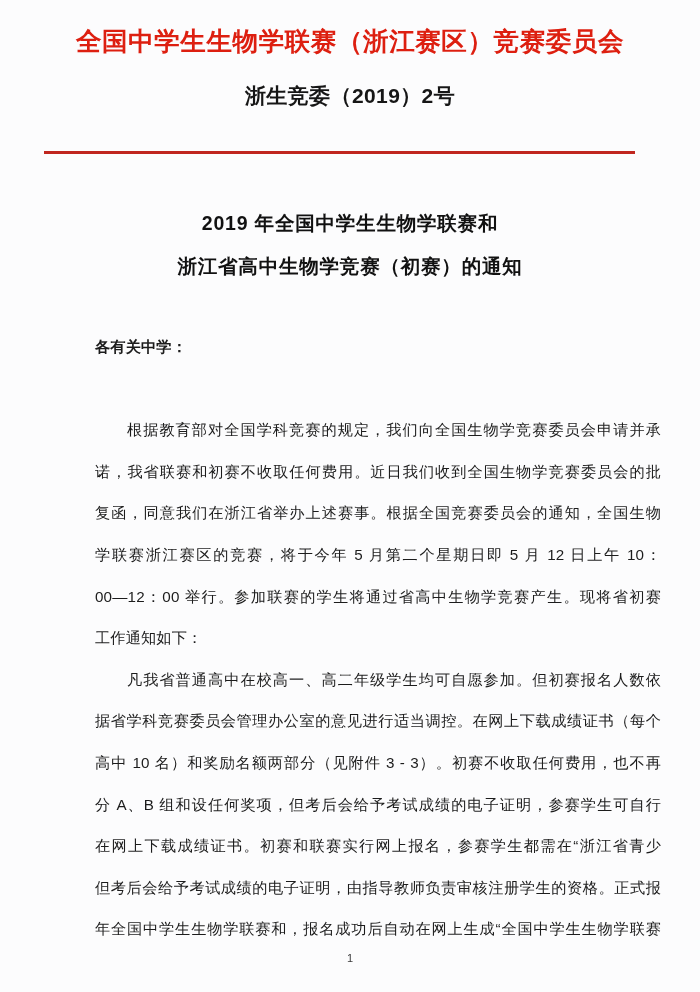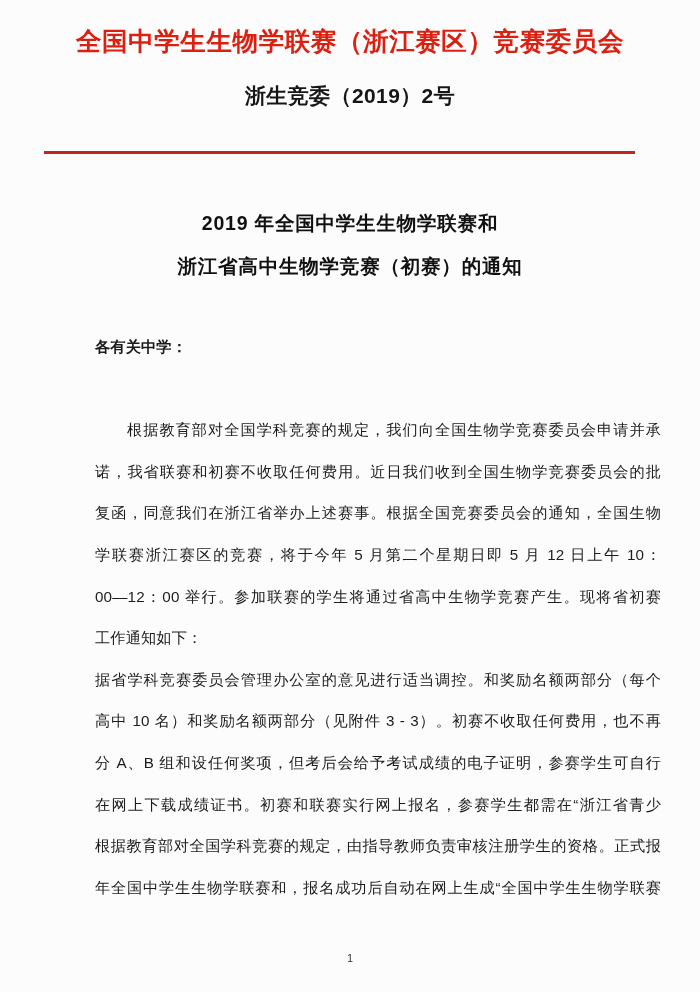--- a/index.html
+++ b/index.html
@@ -152,24 +152,25 @@
     <div class="ln spacer"></div>
 
     <div class="ln indent just">根据教育部对全国学科竞赛的规定，我们向全国生物学竞赛委员会申请并承</div>
     <div class="ln just">诺，我省联赛和初赛不收取任何费用。近日我们收到全国生物学竞赛委员会的批</div>
     <div class="ln just">复函，同意我们在浙江省举办上述赛事。根据全国竞赛委员会的通知，全国生物</div>
     <div class="ln just">学联赛浙江赛区的竞赛，将于今年 5 月第二个星期日即 5 月 12 日上午 10：</div>
     <div class="ln just">00—12：00 举行。参加联赛的学生将通过省高中生物学竞赛产生。现将省初赛</div>
     <div class="ln">工作通知如下：</div>
 
 
-    <div class="ln just">据省学科竞赛委员会管理办公室的意见进行适当调控。和奖励名额两部分（每个</div>
+    <div class="ln indent just">凡我省普通高中在校高一、高二年级学生均可自愿参加。但初赛报名人数依</div>
+    <div class="ln just">据省学科竞赛委员会管理办公室的意见进行适当调控。在网上下载成绩证书（每个</div>
     <div class="ln just">高中 10 名）和奖励名额两部分（见附件 3 - 3）。初赛不收取任何费用，也不再</div>
     <div class="ln just">分 A、B 组和设任何奖项，但考后会给予考试成绩的电子证明，参赛学生可自行</div>
     <div class="ln just">在网上下载成绩证书。初赛和联赛实行网上报名，参赛学生都需在“浙江省青少</div>
-    <div class="ln just">根据教育部对全国学科竞赛的规定，由指导教师负责审核注册学生的资格。正式报</div>
+    <div class="ln just">但考后会给予考试成绩的电子证明，由指导教师负责审核注册学生的资格。正式报</div>
     <div class="ln just">年全国中学生生物学联赛和，报名成功后自动在网上生成“全国中学生生物学联赛</div>
 
   </div>
 
   <div class="page-number">1</div>
 
 </div>
 
 </body></html>

